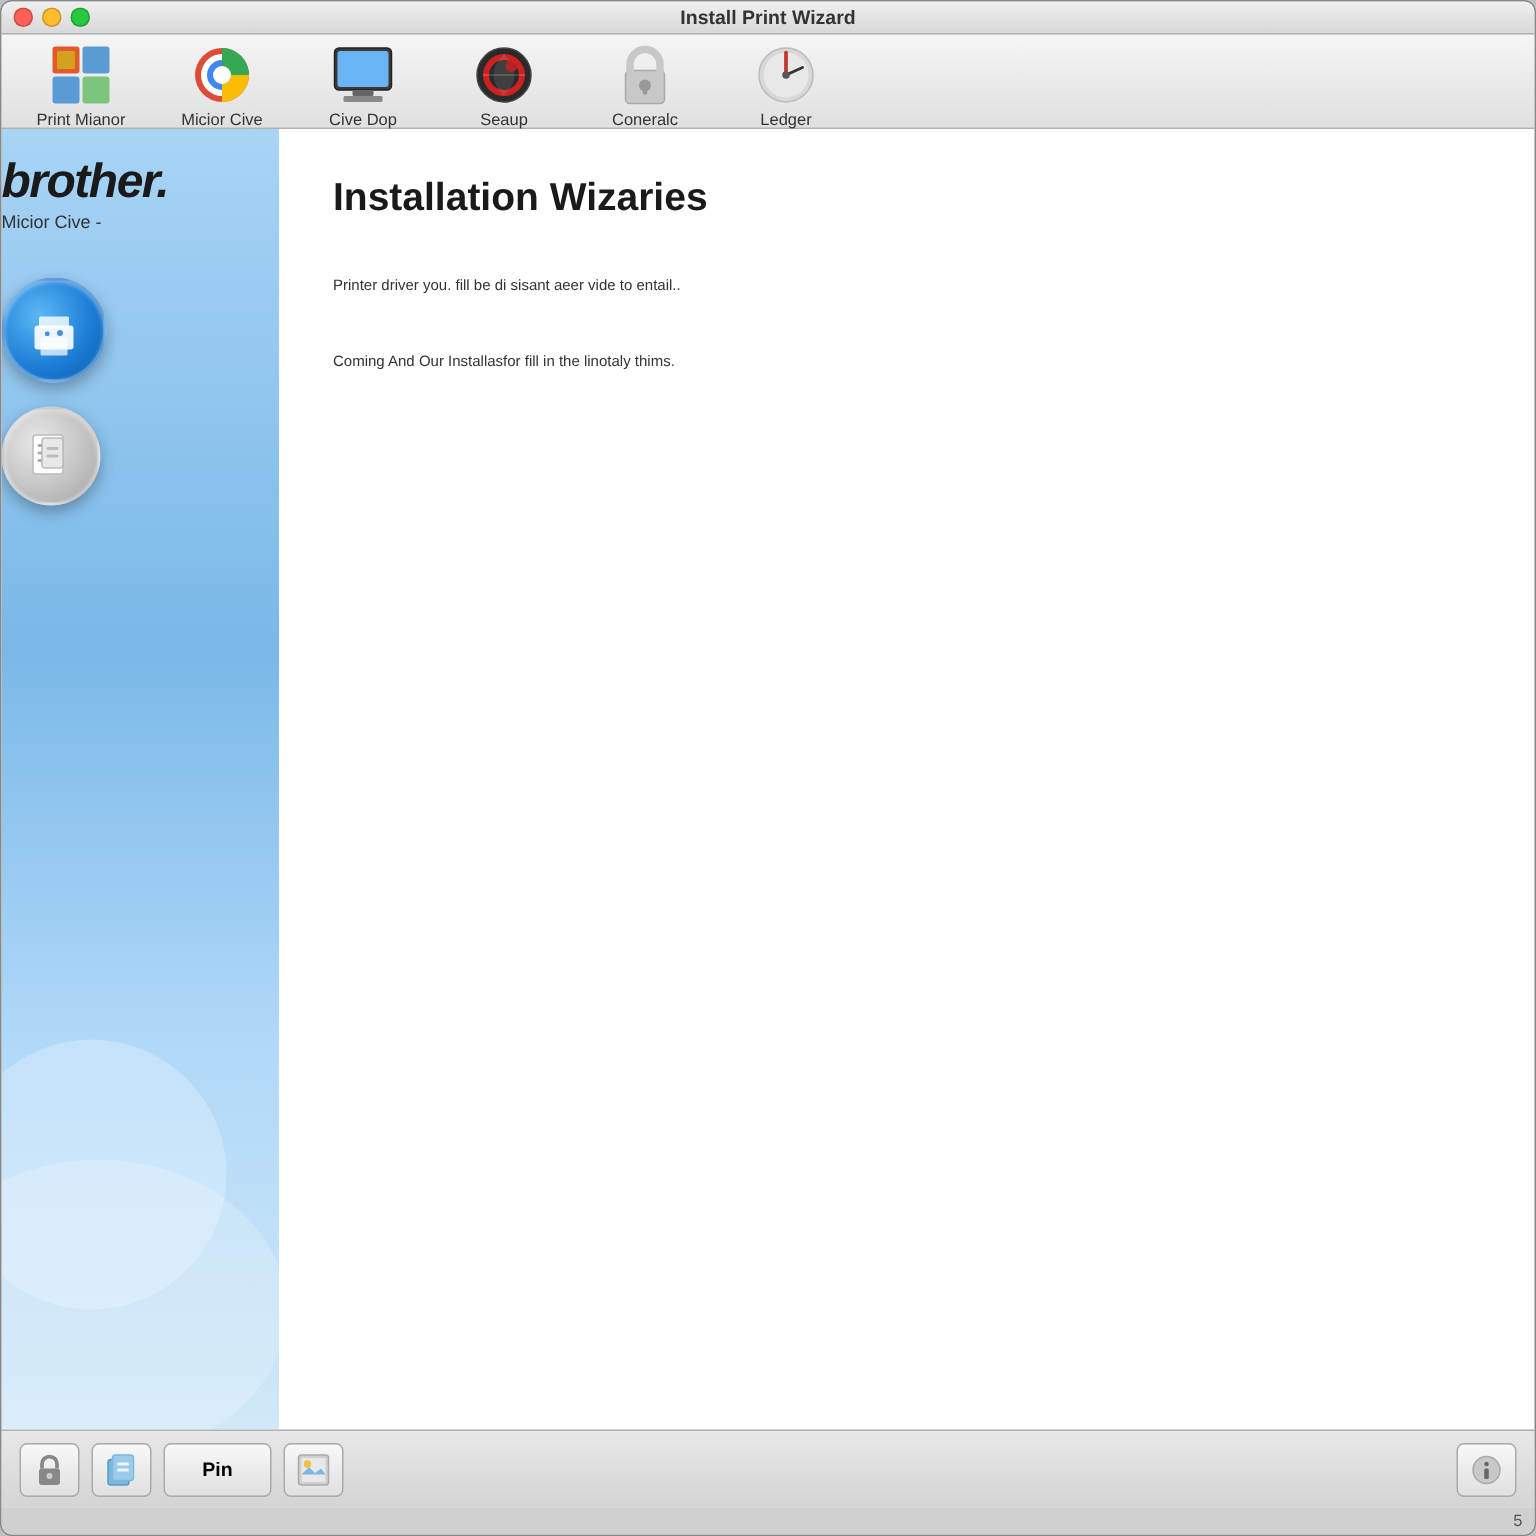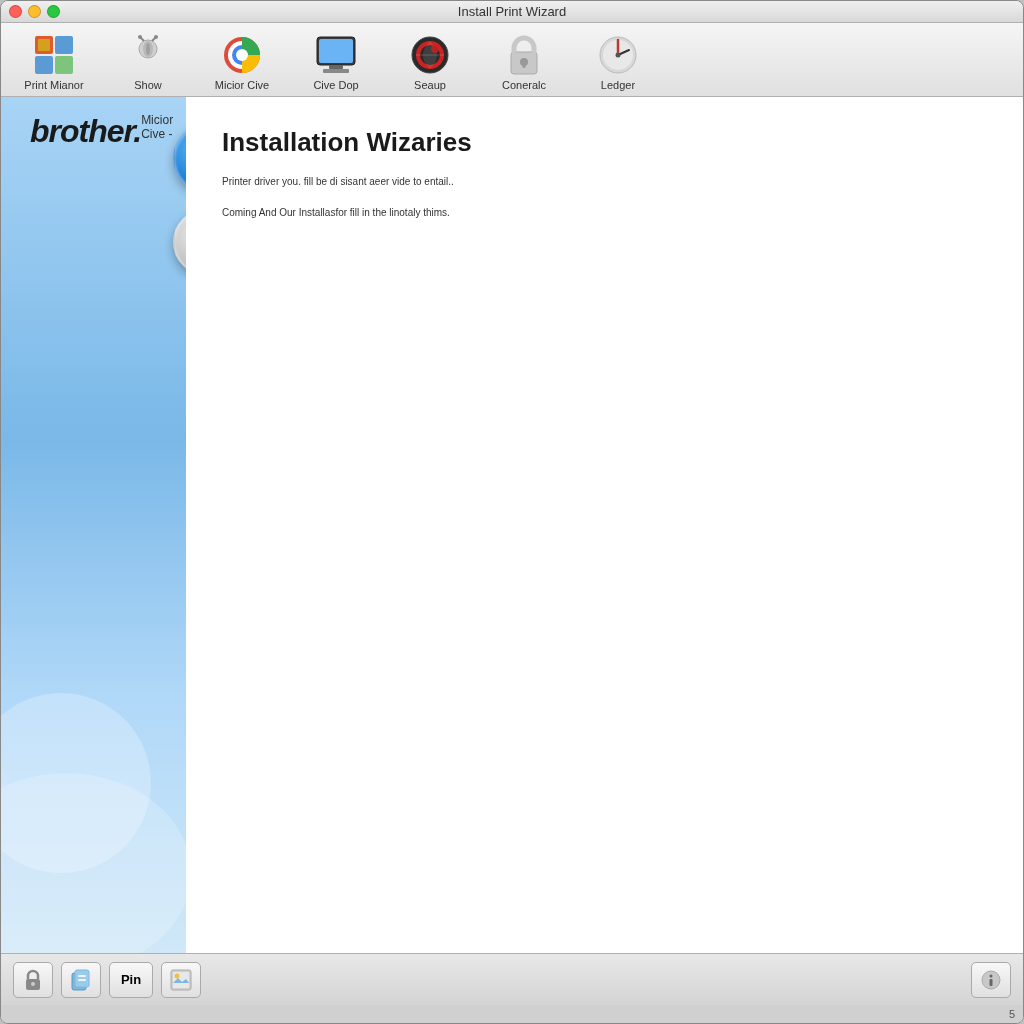--- a/index.html
+++ b/index.html
@@ -44,31 +44,31 @@
       width: 13px;
       height: 13px;
       border-radius: 50%;
       border: 1px solid rgba(0,0,0,0.2);
     }
     .tb-btn.close { background: #ff5f57; }
     .tb-btn.minimize { background: #febc2e; }
     .tb-btn.maximize { background: #28c840; }
     .title-bar-title {
       font-size: 13px;
-      font-weight: 400;
+      font-weight: 700;
       color: #333;
     }
 
     
     .toolbar {
       background: linear-gradient(to bottom, #f5f5f5 0%, #e0e0e0 100%);
       border-bottom: 1px solid #b0b0b0;
-      height: 74px;
-      display: flex;
-      align-items: flex-end;
+      height: 63px;
+      display: flex;
+      align-items: flex-start;
       padding: 0 8px;
       gap: 4px;
       flex-shrink: 0;
     }
     .toolbar-item {
       display: flex;
       flex-direction: column;
       align-items: center;
       justify-content: center;
       width: 90px;
@@ -96,23 +96,23 @@
       display: flex;
       flex: 1;
       overflow: hidden;
     }
 
     
     .sidebar {
       width: 185px;
       background: linear-gradient(to bottom, #a8d4f5 0%, #7ab8e8 40%, #b0d8f8 70%, #d0e8f8 100%);
       display: flex;
-      flex-direction: row;
+      flex-direction: column;
       align-items: flex-start;
-      padding: 16px 29px;
+      padding: 16px 0;
       position: relative;
       flex-shrink: 0;
       overflow: hidden;
     }
 
     
     .sidebar::before {
       content: '';
       position: absolute;
       bottom: 80px;
@@ -177,20 +177,21 @@
       background: radial-gradient(circle at 35% 35%, #e8e8e8, #c0c0c0 60%, #a0a0a0);
     }
 
     
     .content-panel {
       flex: 1;
       background: #ffffff;
       padding: 30px 36px;
       display: flex;
       flex-direction: column;
+      gap: 20px;
     }
 
     .content-title {
       font-size: 26px;
       font-weight: 800;
       color: #1a1a1a;
       margin-bottom: 16px;
     }
 
     .content-desc {
@@ -224,21 +225,21 @@
       background: linear-gradient(to bottom, #f8f8f8, #e0e0e0);
       border: 1px solid #aaa;
       border-radius: 5px;
       display: flex;
       align-items: center;
       justify-content: center;
       cursor: pointer;
       font-size: 16px;
     }
     .bottom-btn.text-btn {
-      width: 44px;
+      width: 72px;
       font-size: 13px;
       font-weight: 600;
     }
 
     .bottom-right {
       display: flex;
       align-items: center;
     }
 
     
@@ -276,35 +277,20 @@
           <rect x="2" y="2" width="18" height="18" fill="#e05a2b" rx="2"></rect>
           <rect x="22" y="2" width="18" height="18" fill="#5b9bd5" rx="2"></rect>
           <rect x="2" y="22" width="18" height="18" fill="#5b9bd5" rx="2"></rect>
           <rect x="22" y="22" width="18" height="18" fill="#7dc47d" rx="2"></rect>
           <rect x="5" y="5" width="12" height="12" fill="#d4a020" rx="1"></rect>
         </svg>
       </div>
       <span class="toolbar-label">Print Mianor</span>
     </div>
 
-    <div class="toolbar-item">
-      <div class="toolbar-icon">
-        <svg width="40" height="40" viewBox="0 0 40 40">
-          <circle cx="20" cy="14" r="9" fill="#d0d0d0" stroke="#aaa" stroke-width="1"></circle>
-          <ellipse cx="20" cy="14" rx="5" ry="8" fill="#b8b8b8"></ellipse>
-          <ellipse cx="20" cy="14" rx="2" ry="6" fill="#a0a0a0"></ellipse>
-
-          <line x1="16" y1="6" x2="12" y2="2" stroke="#888" stroke-width="2"></line>
-          <line x1="24" y1="6" x2="28" y2="2" stroke="#888" stroke-width="2"></line>
-          <circle cx="12" cy="2" r="2" fill="#888"></circle>
-          <circle cx="28" cy="2" r="2" fill="#888"></circle>
-        </svg>
-      </div>
-      <span class="toolbar-label">Show</span>
-    </div>
 
     <div class="toolbar-item">
       <div class="toolbar-icon">
         <svg width="40" height="40" viewBox="0 0 40 40">
           <circle cx="20" cy="20" r="18" fill="#dd4b39"></circle>
           <circle cx="20" cy="20" r="14" fill="white"></circle>
           <circle cx="20" cy="20" r="10" fill="#4285f4"></circle>
           <path d="M20 2 A18 18 0 0 1 38 20 L20 20 Z" fill="#34a853"></path>
           <path d="M38 20 A18 18 0 0 1 20 38 L20 20 Z" fill="#fbbc05"></path>
           <circle cx="20" cy="20" r="6" fill="white"></circle>

